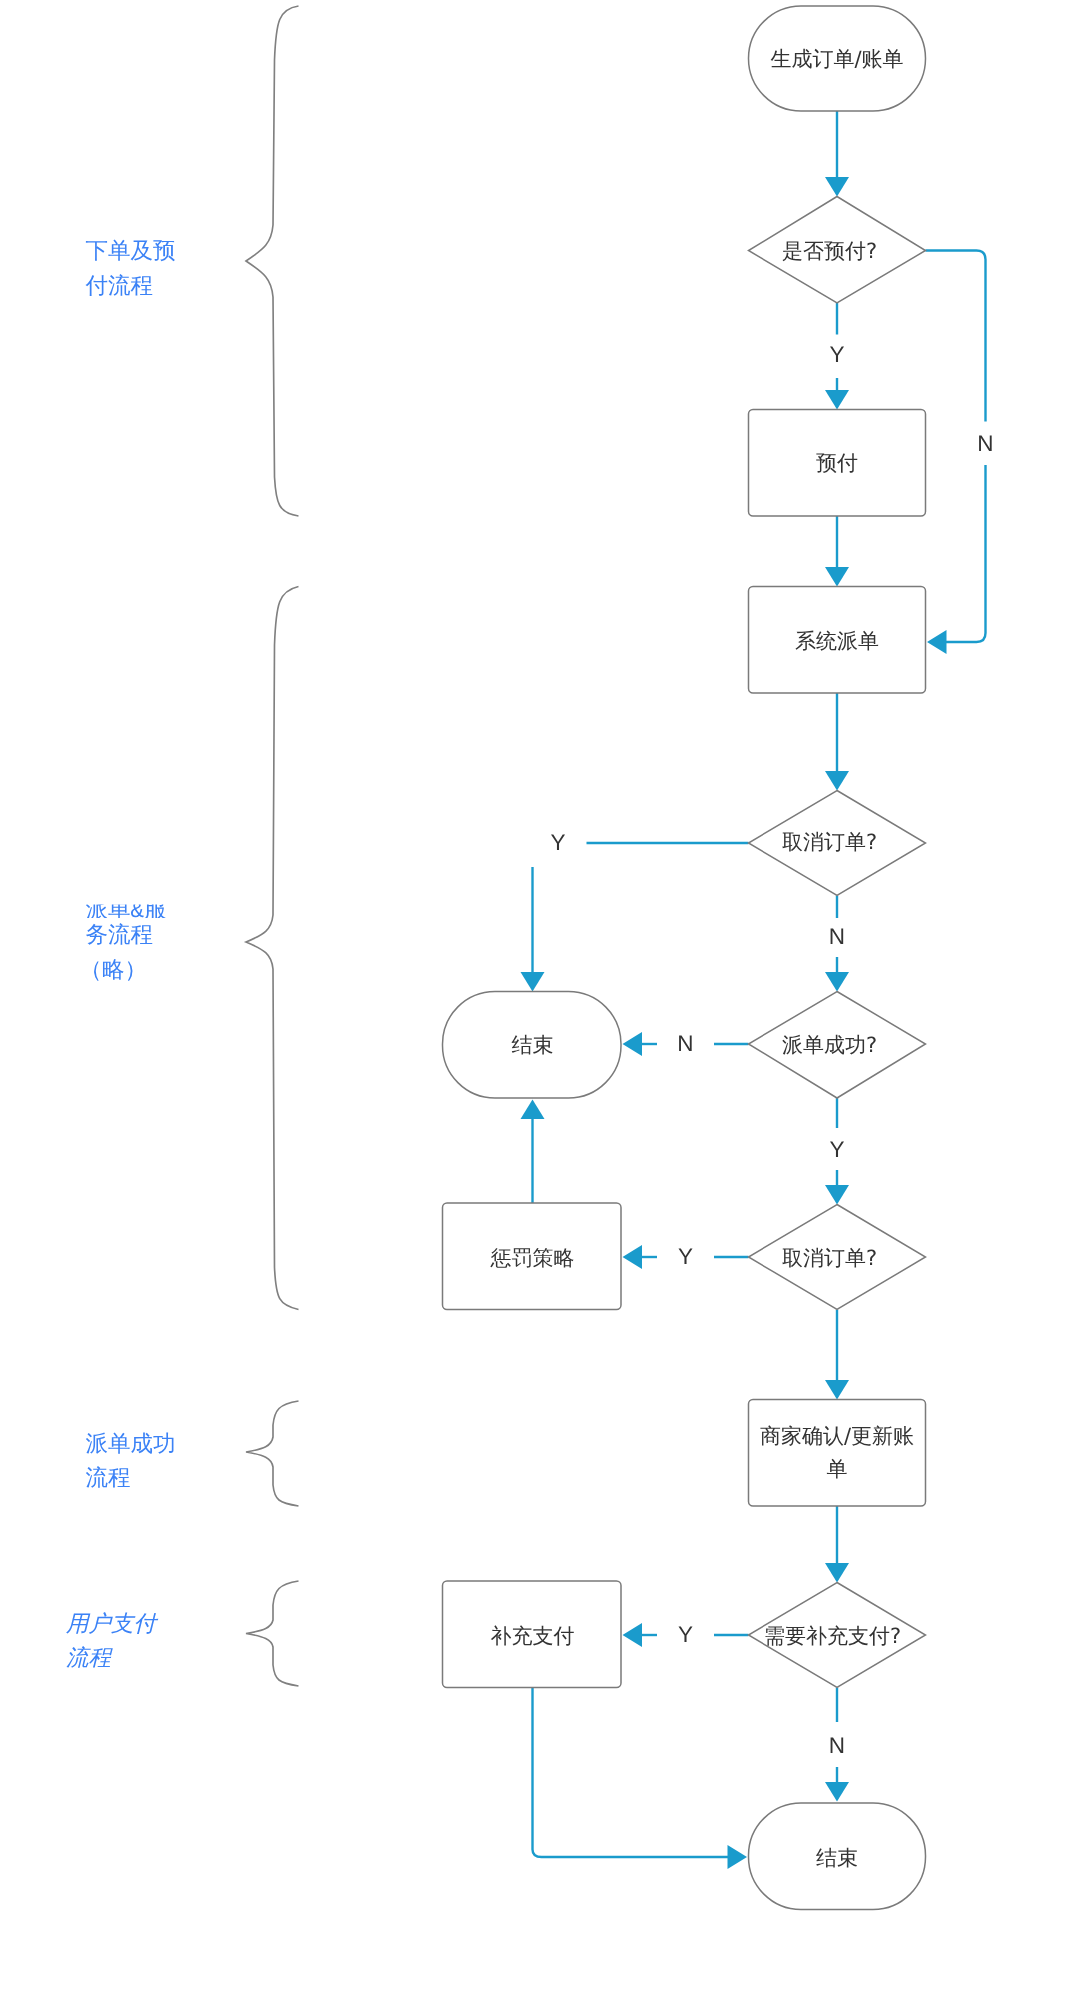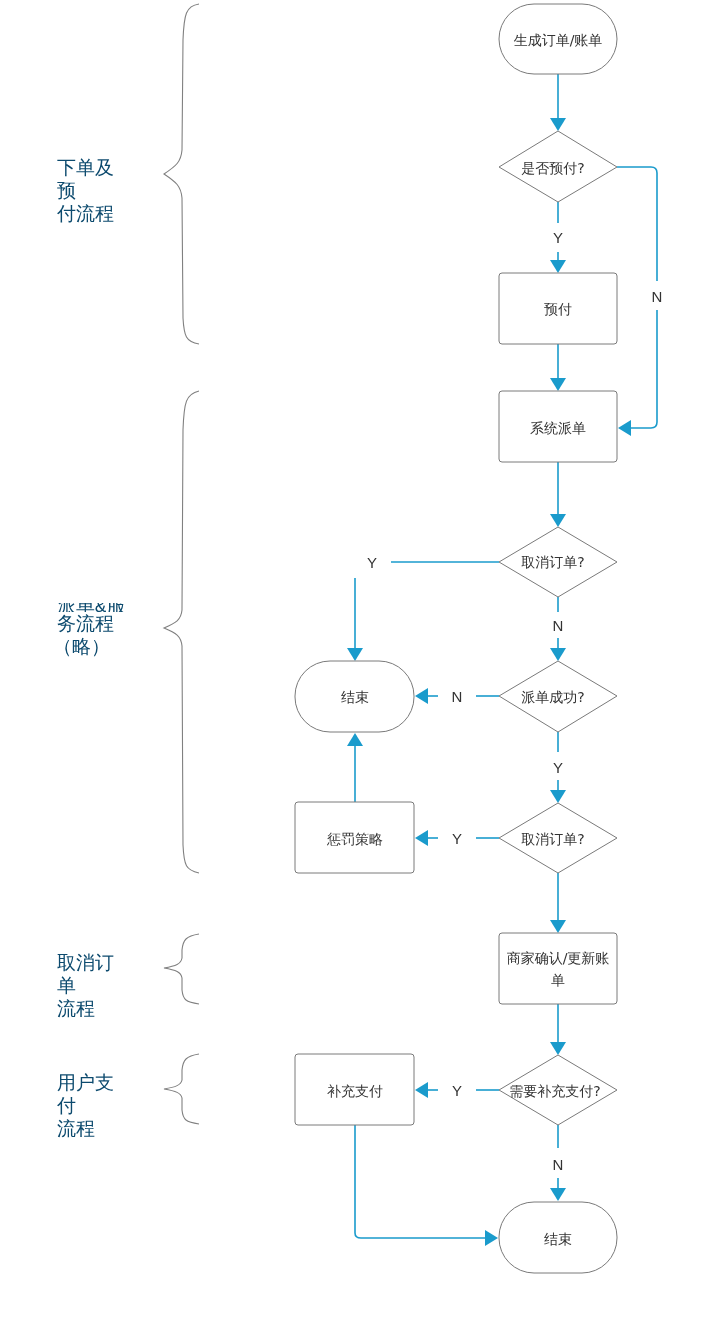--- a/index.html
+++ b/index.html
@@ -5,46 +5,46 @@
   html, body { margin: 0; padding: 0; background: #ffffff; }
   body { width: 713px; height: 1326px; position: relative; overflow: hidden;
          font-family: "DejaVu Sans", "Liberation Sans", sans-serif; color: #333333; }
   svg#flow { position: absolute; left: 0; top: 0; }
   .shape { fill: #ffffff; stroke: #7a7a7a; stroke-width: 1; }
   .edge { fill: none; stroke: #1a9bcc; stroke-width: 1.6; }
   .arrow { fill: #1a9bcc; }
   .brace { fill: none; stroke: #808080; stroke-width: 1.1; }
   .node-text { font-size: 14px; fill: #333333; text-anchor: middle; dominant-baseline: central; }
   .edge-label { font-size: 15px; fill: #333333; text-anchor: middle; dominant-baseline: central; font-family: "Liberation Sans", sans-serif; }
-  .phase-label { position: absolute; font-size: 19px; line-height: 23px; color: #0c4a6e; width: 70px; }
+  .phase-label { position: absolute; font-size: 15px; line-height: 23px; color: #3b82f6; width: 70px; }
   .clip-line { display: block; height: 9px; overflow: hidden; position: relative; font-family: Liberation Mono, monospace; }
   .clip-line span { position: absolute; bottom: -7px; left: 0; white-space: nowrap; }
 </style>
 </head>
 <body>
 
 <div class="phase-label" style="left:57px; top:156px;">
   <div>下单及预</div>
   <div>付流程</div>
 </div>
 
 <div class="phase-label" style="left:57px; top:603px;">
   <div class="clip-line">
       <span>派单&amp;服</span>
     </div>
   <div>务流程</div>
   <div style="margin-left:-4px;">（略）</div>
 </div>
 
 <div class="phase-label" style="left:57px; top:951px;">
-  <div>取消订单</div>
+  <div>派单成功</div>
   <div>流程</div>
 </div>
 
-<div class="phase-label" style="left:57px; top:1071px;">
+<div class="phase-label" style="left:44px; top:1071px;font-style:italic;">
   <div>用户支付</div>
   <div>流程</div>
 </div>
 
 <svg id="flow" width="713" height="1326" viewBox="0 0 713 1326">
 
   <path class="brace" d="M199,4 C186,6 184,14 183,40 L182,150 C181,162 176,166 164,174 C176,182 181,186 182,198 L183,318 C184,336 186,342 199,344"></path>
   <path class="brace" d="M199,391 C186,394 184,402 183,430 L182,610 C181,620 176,623 164,628 C176,633 181,636 182,646 L183,845 C184,866 186,870 199,873"></path>
   <path class="brace" d="M199,934 C186,936 183,940 182,950 L182,958 C181,964 176,966 164,968 C176,970 181,972 182,978 L182,990 C183,1000 186,1002 199,1004"></path>
   <path class="brace" d="M199,1054 C186,1056 183,1060 182,1070 L182,1080 C181,1085 176,1087 164,1089 C176,1091 181,1093 182,1098 L182,1110 C183,1120 186,1122 199,1124"></path>

